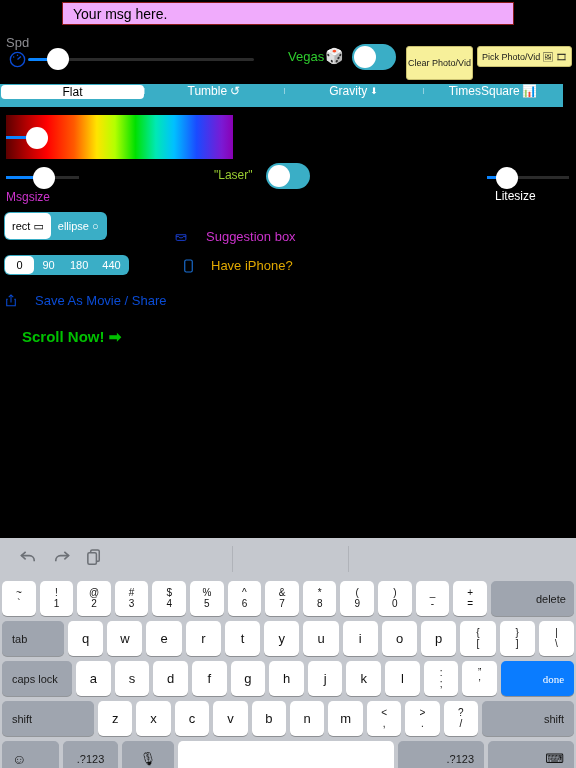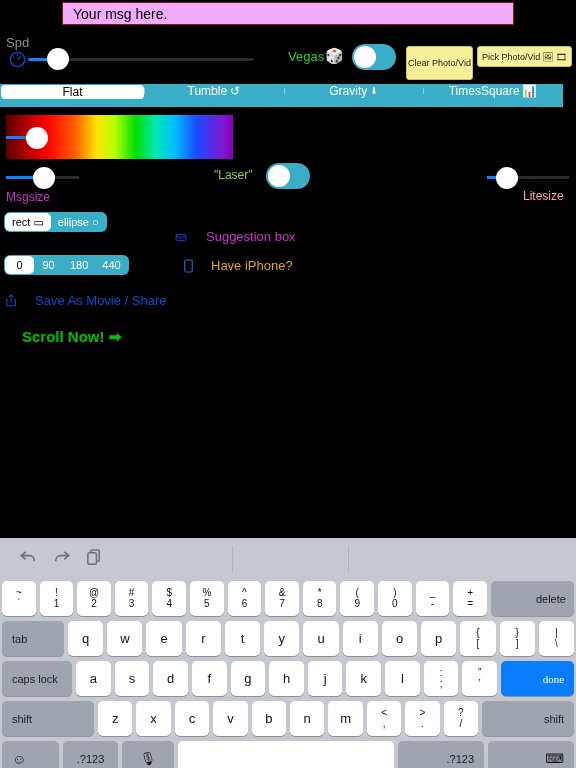--- a/index.html
+++ b/index.html
@@ -106,33 +106,33 @@
   .msgsize-label { position: absolute; left: 6px; top: 190px; font-size: 12px; color: #cc33cc; }
 
   
   .laser-label { position: absolute; left: 214px; top: 168px; font-size: 12px; color: #9acd32; }
   #laser-toggle { left: 266px; top: 163px; }
 
   
   .litesize-fill { position: absolute; left: 487px; top: 176px; width: 12px; height: 3px; background: #0a84ff; }
   .litesize-rest { position: absolute; left: 499px; top: 176px; width: 70px; height: 3px; background: #2b2b2b; }
   .litesize-knob { position: absolute; left: 496px; top: 167px; width: 22px; height: 22px; background: #fff; border-radius: 50%; }
-  .litesize-label { position: absolute; left: 495px; top: 189px; font-size: 12px; color: #fca5a5; margin-left: 28px; }
+  .litesize-label { position: absolute; left: 495px; top: 189px; font-size: 12px; color: #ffffff; }
 
   
   .seg {
     position: absolute; background: #3aaec6; border-radius: 6px;
     display: flex; align-items: stretch; padding: 1px;
   }
   .seg .opt {
     display: flex; align-items: center; justify-content: center;
     font-size: 11px; color: #fff; padding: 0 7px; gap: 2px; white-space: nowrap;
   }
   .seg .opt.active { background: #fff; color: #000; border-radius: 5px; }
-  #shape-seg { left: 4px; top: 212px; height: 20px; }
+  #shape-seg { left: 4px; top: 212px; height: 28px; }
   #rot-seg   { left: 4px; top: 255px; height: 20px; }
   #rot-seg .opt { min-width: 29px; }
 
   
   .link-row { position: absolute; display: flex; align-items: center; gap: 18px; font-size: 13px; }
   #suggestion-row { left: 174px; top: 229px; color: #cc33cc; }
   #iphone-row     { left: 184px; top: 258px; color: #e0a800; }
   #save-row       { left: 5px;   top: 293px; color: #0a4bd4; }
   .ic { display: inline-flex; align-items: center; }
 

